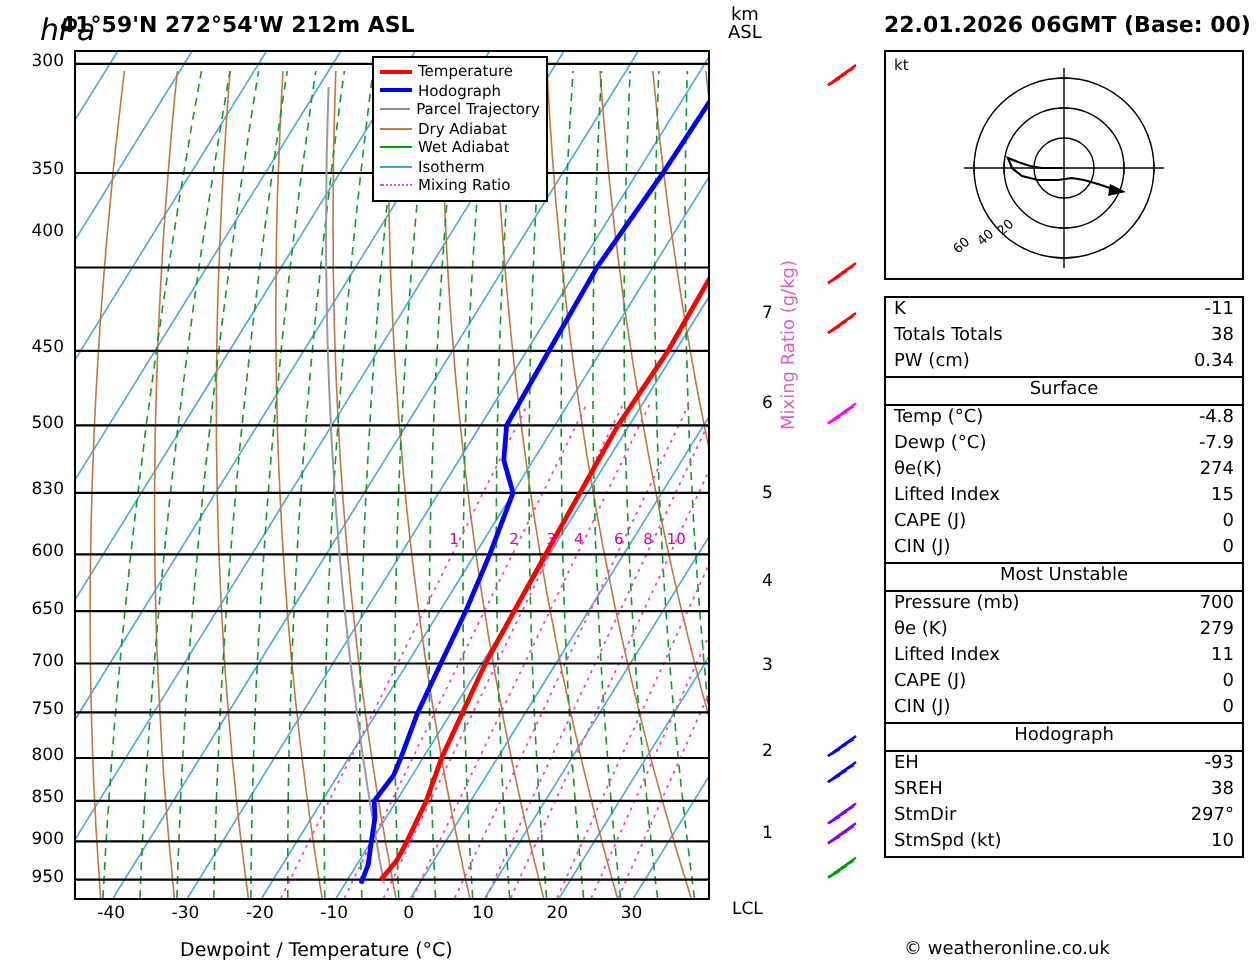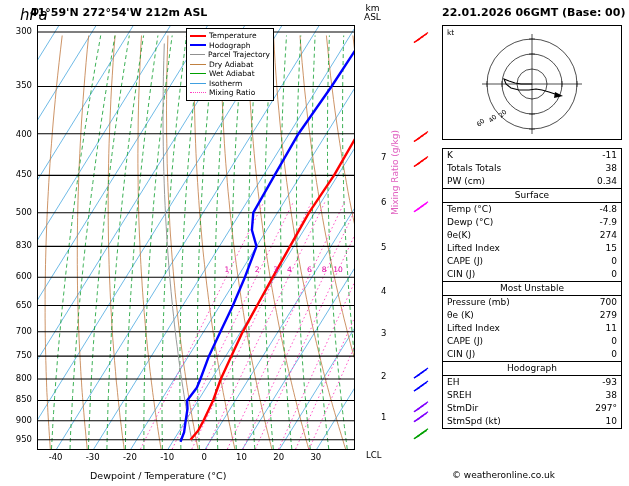--- a/index.html
+++ b/index.html
@@ -217,21 +217,21 @@
       </div>
     <div class="row">
         <span class="sw" style="border-top-color:#ff40c0;border-top-width:1px;border-top-style:dotted"></span>
         <span class="lb">Mixing Ratio</span>
       </div>
   </div>
 
   <div id="axislayer">
       <div class="plabel" style="left: 6px; top: 25.947px;">300</div>
       <div class="plabel" style="left: 6px; top: 80.4914px;">350</div>
-      <div class="plabel" style="left: 6px; top: 129px;">400</div>
+      <div class="plabel" style="left: 6px; top: 111px;">400</div>
       <div class="plabel" style="left: 6px; top: 169.416px;">450</div>
       <div class="plabel" style="left: 6px; top: 206.697px;">500</div>
       <div class="plabel" style="left: 6px; top: 240.421px;">830</div>
       <div class="plabel" style="left: 6px; top: 271.209px;">600</div>
       <div class="plabel" style="left: 6px; top: 299.531px;">650</div>
       <div class="plabel" style="left: 6px; top: 325.753px;">700</div>
       <div class="plabel" style="left: 6px; top: 350.166px;">750</div>
       <div class="plabel" style="left: 6px; top: 373.002px;">800</div>
       <div class="plabel" style="left: 6px; top: 394.453px;">850</div>
       <div class="plabel" style="left: 6px; top: 414.678px;">900</div>

